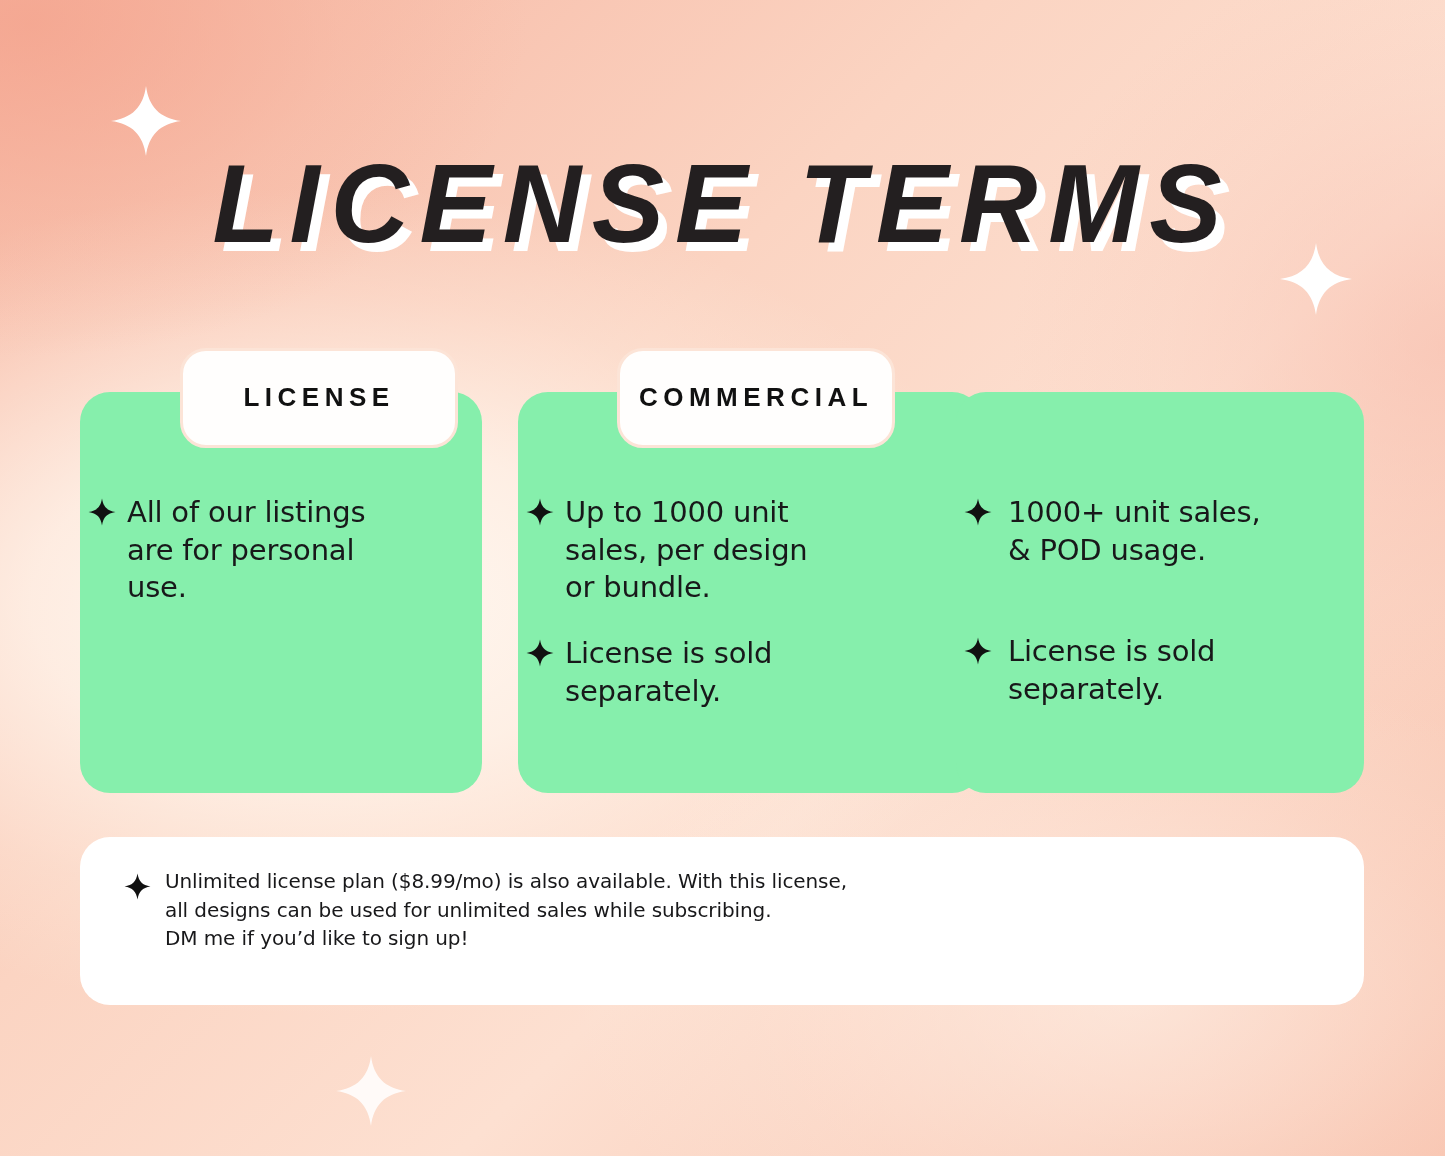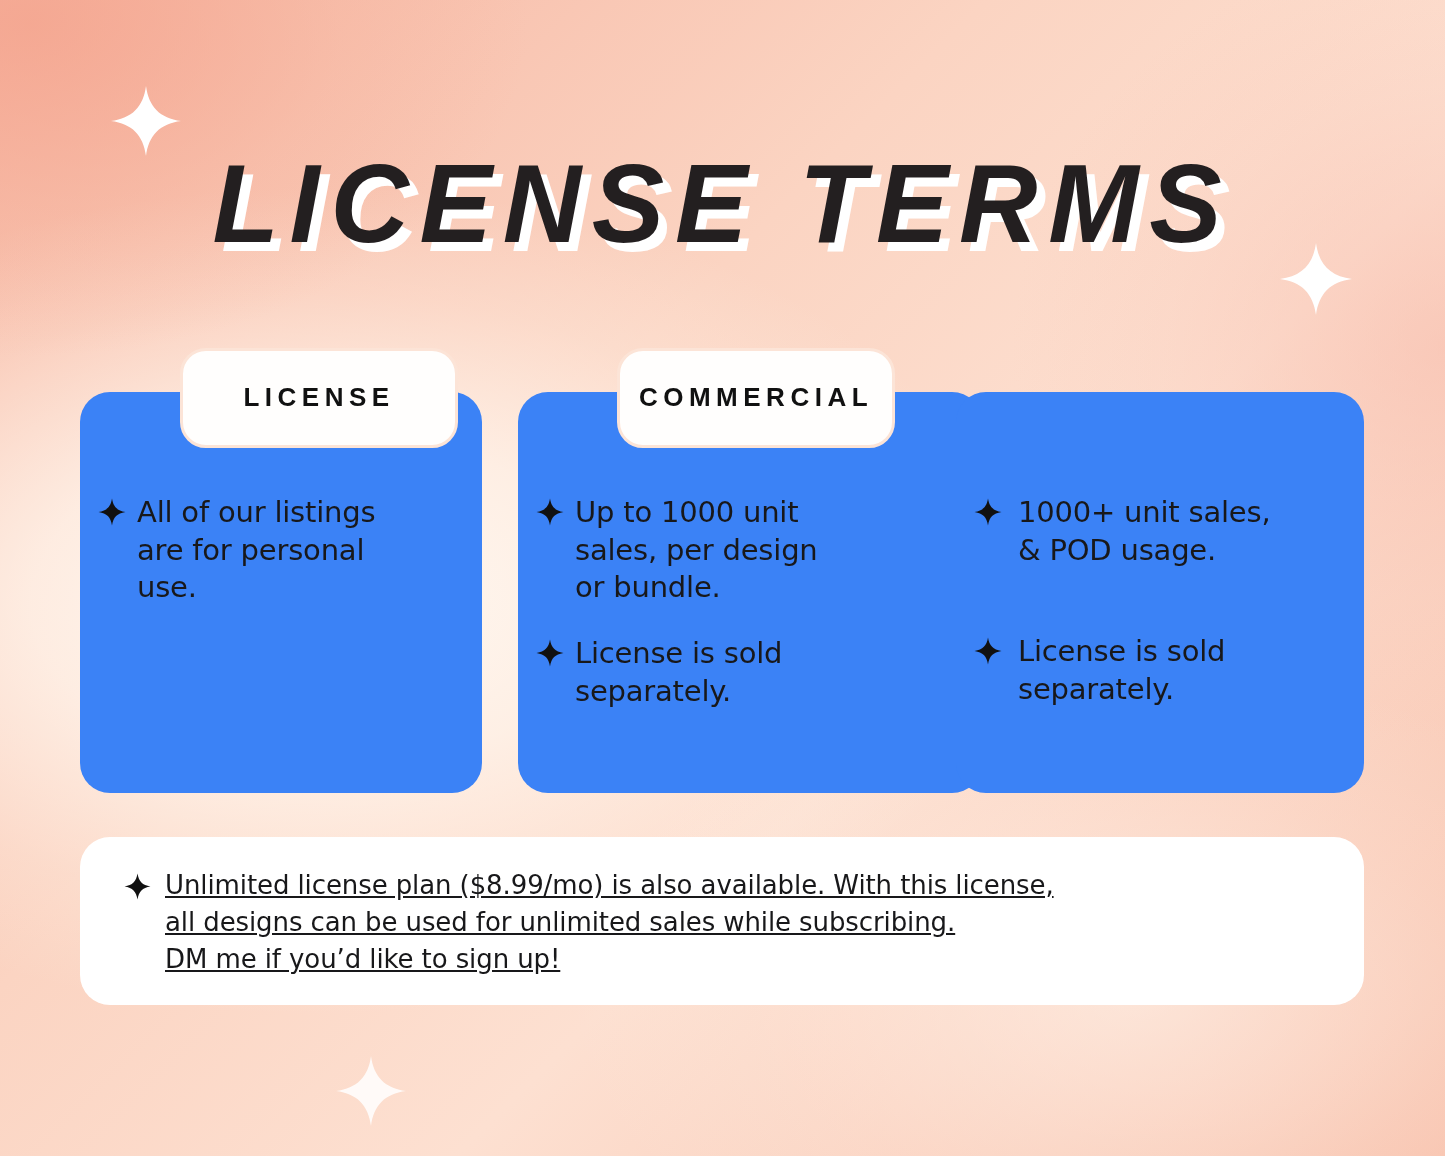--- a/index.html
+++ b/index.html
@@ -105,24 +105,24 @@
     line-height: 1.22;
     padding: 0 12px;
   }
   #tab-personal   { left: 180px;  top: 348px; width: 278px; height: 100px; }
   #tab-commercial { left: 617px;  top: 348px; width: 278px; height: 100px; }
   #tab-pod        { left: 1053px; top: 348px; width: 278px; height: 100px; }
 
   
   .card {
     position: absolute;
-    background: #3b82f6;
+    background: #86efac;
     border-radius: 30px;
     z-index: 4;
-    padding: 78px 30px 0 18px;
+    padding: 78px 30px 0 8px;
   }
   #card-personal   { left: 80px;  top: 392px; width: 402px; height: 401px; }
   #card-commercial { left: 518px; top: 392px; width: 464px; height: 401px; }
   #card-pod        { left: 956px; top: 392px; width: 408px; height: 401px; }
 
   .bullets {
     list-style: none;
     margin-top: 24px;
   }
   .bullet {
@@ -164,24 +164,23 @@
     width: 1284px;
     height: 168px;
     background: #ffffff;
     border-radius: 30px;
     z-index: 4;
     padding: 30px 40px 0 44px;
   }
   #banner .bullet { margin-bottom: 0; gap: 14px; }
   #banner .bullet-star { top: 6px; width: 27px; height: 33px; }
   #banner .bullet-text {
-    font-size: 26px;
+    font-size: 20px;
     line-height: 1.43;
     letter-spacing: -0.1px;
-    text-decoration: underline;
   }
 </style>
 </head>
 <body>
 
 <div id="bg-base"></div>
 <div id="bg-glow"></div>
 <div id="bg-glow2"></div>
 <div id="bg-tint-tl"></div>
 <div id="bg-tint-tr"></div>

